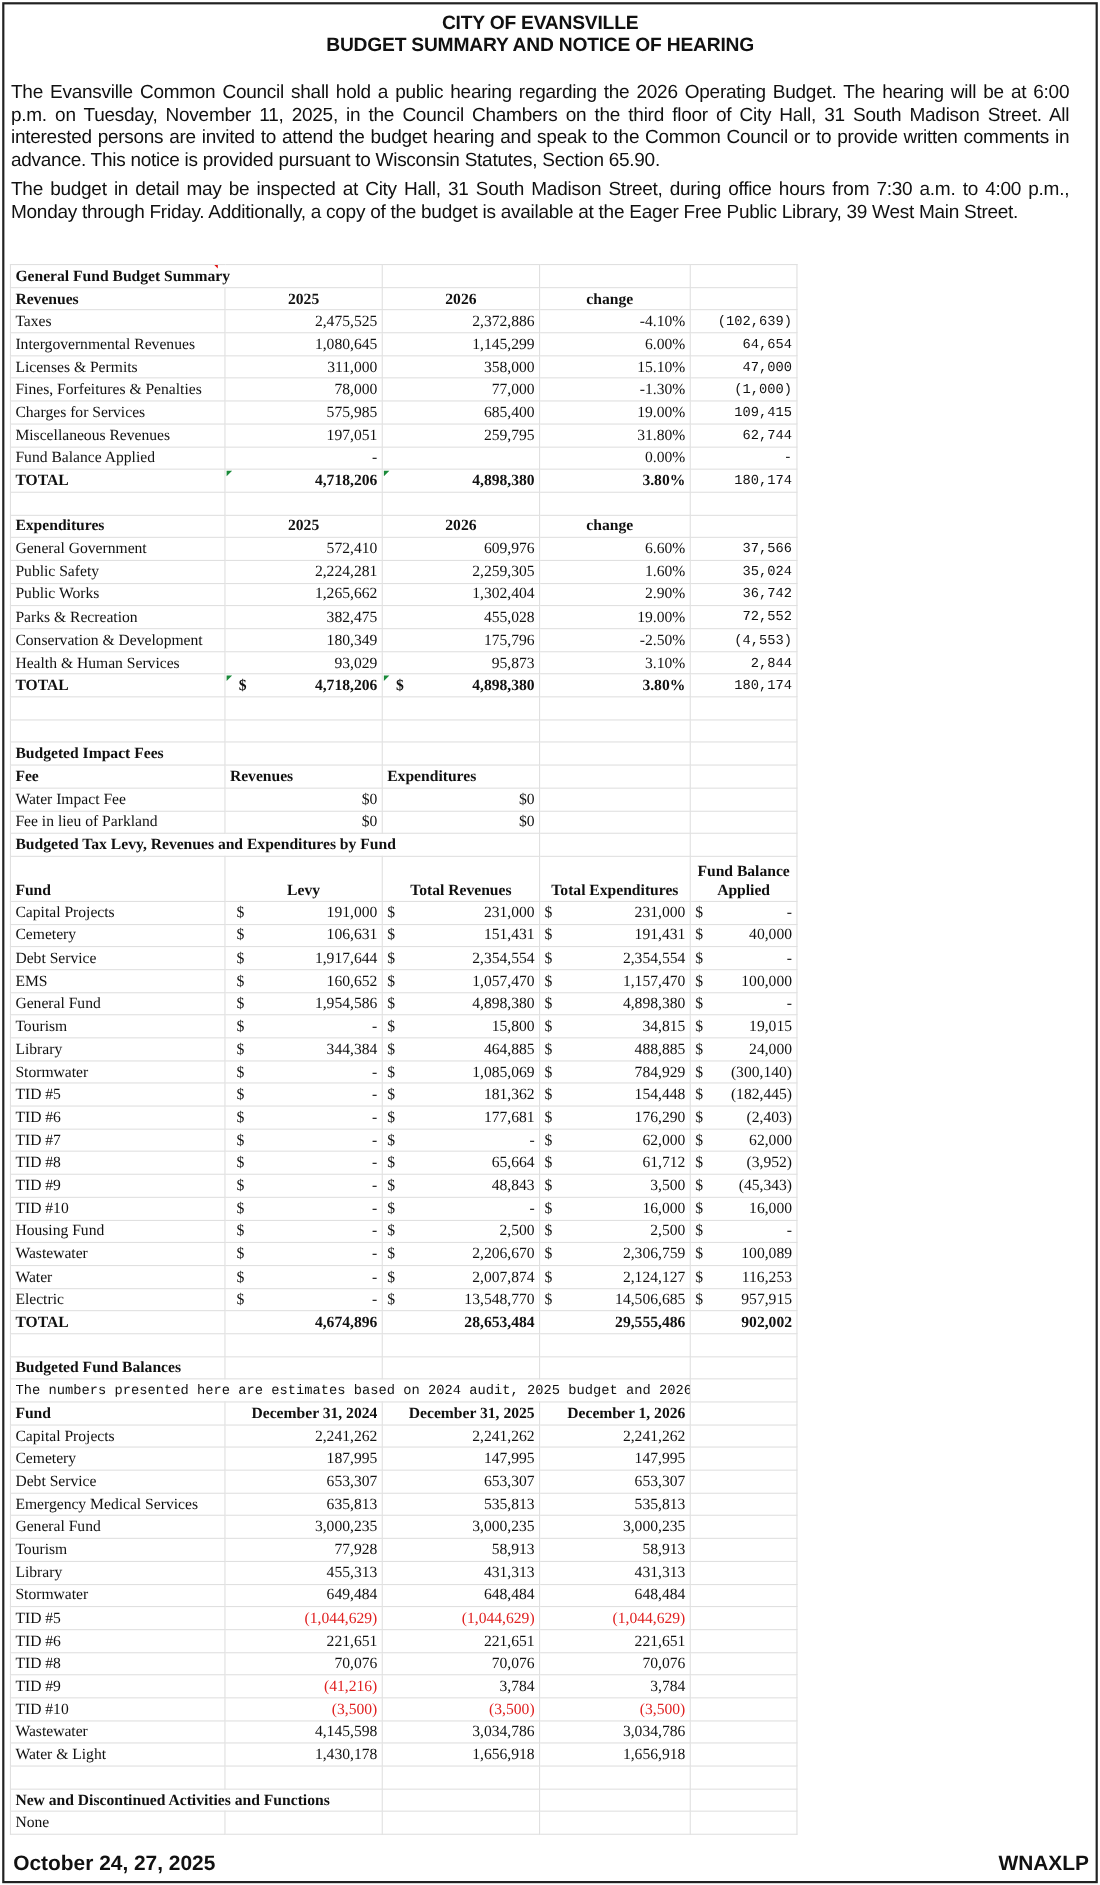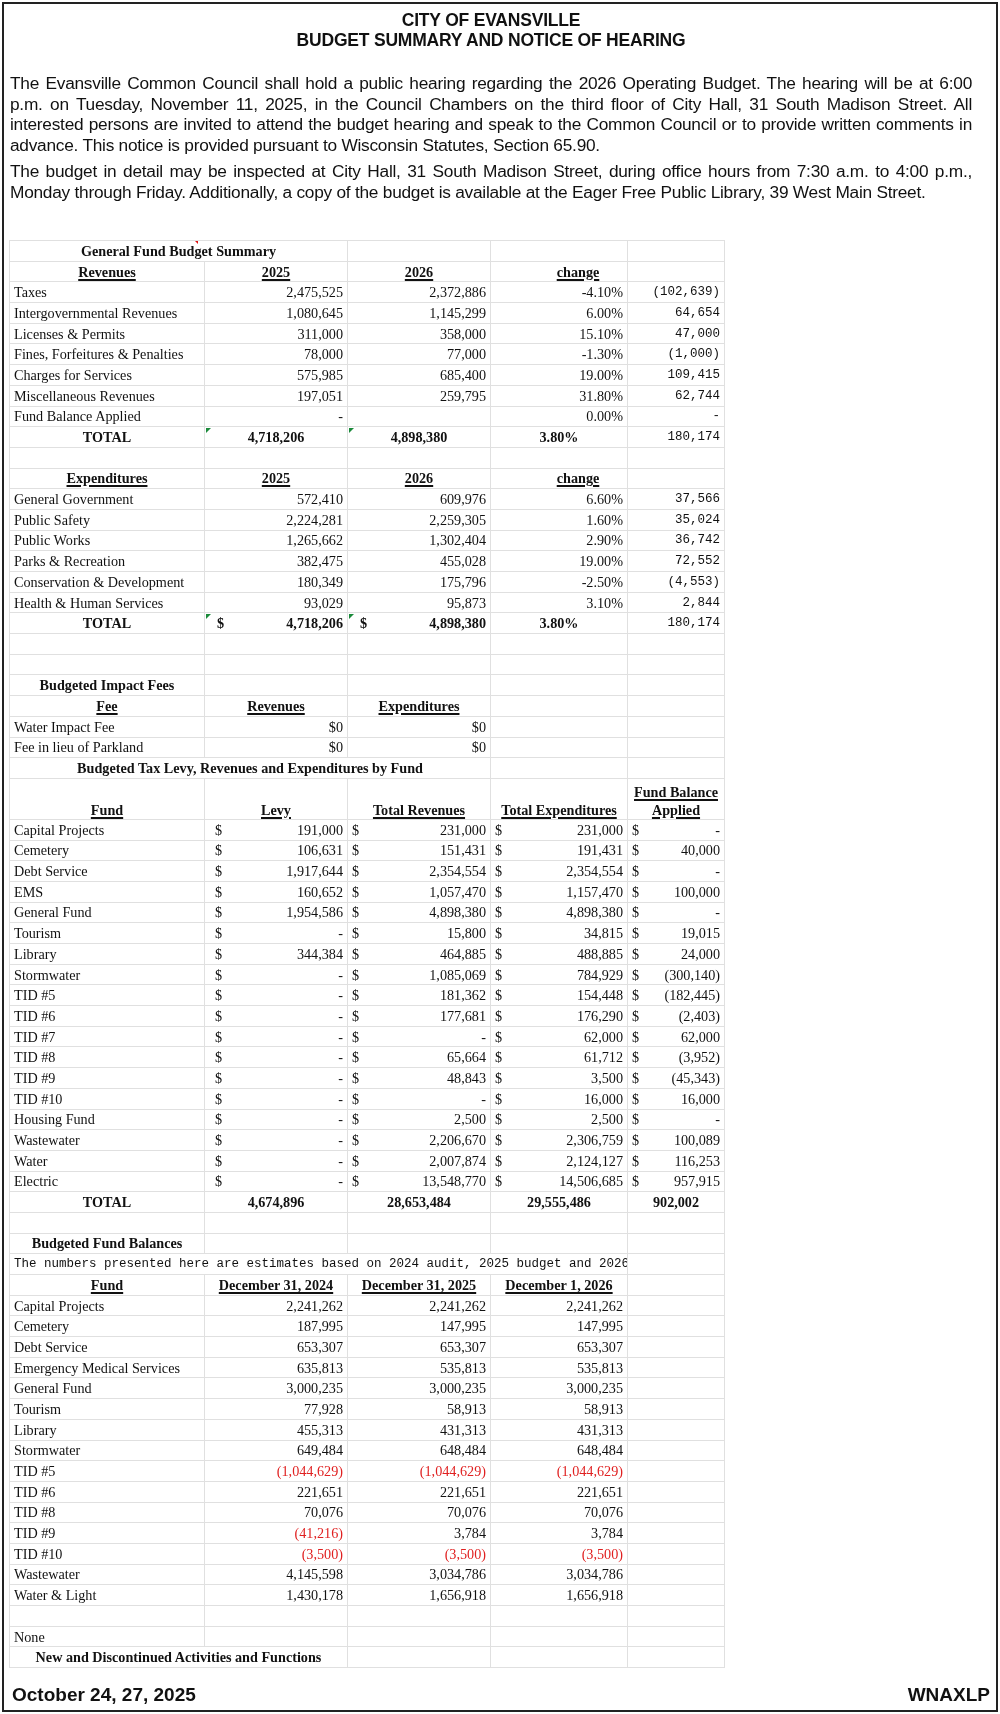--- a/index.html
+++ b/index.html
@@ -7,22 +7,22 @@
   .frame { position: absolute; left: 2px; top: 2px; width: 992px; height: 1706px; border: 2px solid #222; }
   .header { position: absolute; left: 10px; right: 28px; top: 10px; font-family: "Liberation Sans", sans-serif; }
   .title { text-align: center; font-weight: bold; font-size: 17.5px; line-height: 20px; letter-spacing: -0.2px; }
   .para { font-size: 17.3px; line-height: 20.5px; text-align: justify; margin-top: 23px; letter-spacing: -0.25px; }
   .para + .para { margin-top: 6px; }
   table.sheet { position: absolute; left: 9px; top: 240px; border-collapse: collapse; table-layout: fixed; width: 715px; font-size: 14.2px; }
   table.sheet td { border: 1px solid #e0e0e0; height: 19.7px; padding: 0 4px; white-space: nowrap; overflow: hidden; line-height: 18px; position: relative; }
   col.c1 { width: 195px; } col.c2 { width: 143px; } col.c3 { width: 143px; } col.c4 { width: 137px; } col.c5 { width: 97px; }
   .r { text-align: right; }
   .ctr { text-align: center; }
-  .b { font-weight: bold; text-align: center; }
-  .u { text-decoration: underline; text-decoration-thickness: 1.5px; text-underline-offset: 2px; }
+  .b { font-weight: bold; }
+  .u { text-decoration-thickness: 1.5px; text-underline-offset: 2px; }
   .sans { font-family: Liberation Mono, monospace; font-size: 12.5px; }
   .split { display: flex; justify-content: space-between; }
   .hdr2 { height: 40px !important; vertical-align: bottom; }
   .tri-green { position: absolute; left: 1px; top: 1px; width: 0; height: 0; border-top: 5px solid #1a8a3a; border-right: 5px solid transparent; }
   .tri-red { position: absolute; width: 0; height: 0; border-top: 5px solid #e01010; border-left: 5px solid transparent; left: 183px; top: -2px; }
   .footer { position: absolute; left: 12px; right: 10px; top: 1684px; font-family: "Liberation Sans", sans-serif; font-weight: bold; font-size: 19px; display: flex; justify-content: space-between; gap: 32px; }
 </style>
 </head>
 <body>
 
@@ -869,28 +869,28 @@
         <td></td>
       </tr>
       <tr>
         <td></td>
         <td></td>
         <td></td>
         <td></td>
         <td></td>
       </tr>
       <tr>
+        <td class="b" colspan="2">New and Discontinued Activities and Functions</td>
+        <td></td>
+        <td></td>
+        <td></td>
+      </tr>
+      <tr>
         <td>None</td>
         <td></td>
-        <td></td>
-        <td></td>
-        <td></td>
-      </tr>
-      <tr>
-        <td class="b" colspan="2">New and Discontinued Activities and Functions</td>
         <td></td>
         <td></td>
         <td></td>
       </tr>
     </tbody>
 </table>
 
 <div class="footer">
   <span>October 24, 27, 2025</span>
   <span>WNAXLP</span>

